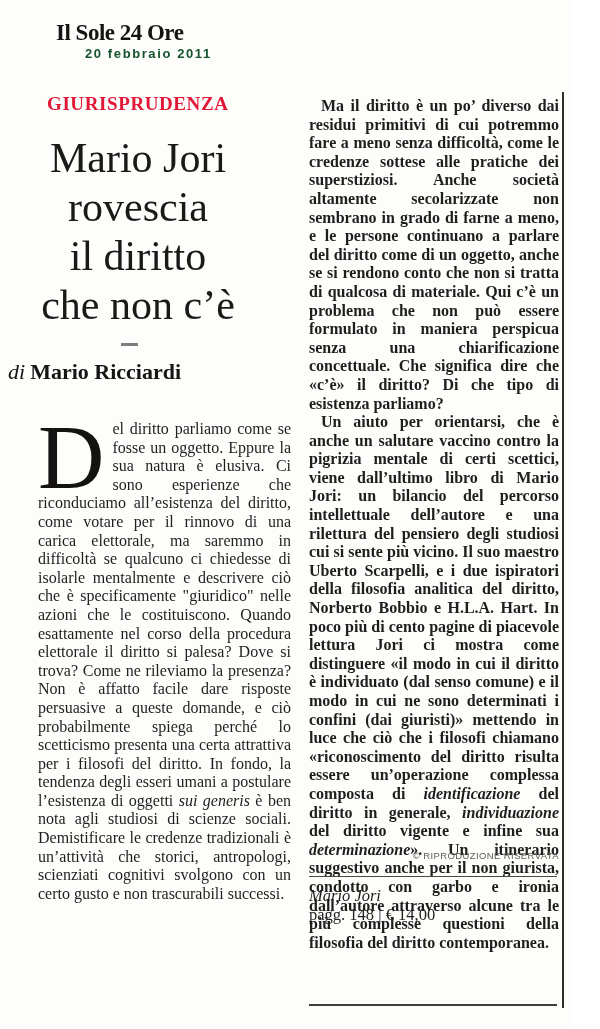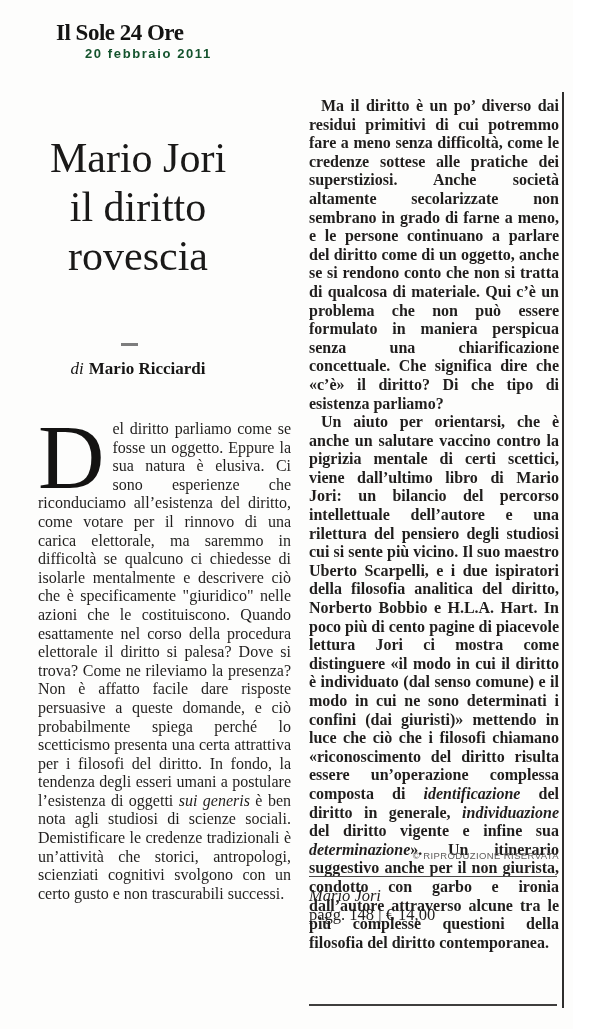--- a/index.html
+++ b/index.html
@@ -36,21 +36,21 @@
     text-align:center;
     font-weight:400; font-size:42px; line-height:49px;
     color:#1a1918;
   }
   .byline-separator {
     left:121px; top:343px; width:17px; height:3px;
     background:#7d7d7d;
   }
   .byline {
     left:8px; top:359px; width:260px;
-    text-align:center; font-size:17px; color:#161514;
+    font-size:22px; color:#161514;
   }
   .byline .prefix { font-style:italic; margin-right:5px; }
   .byline .author { font-weight:700; }
 
   .body-text {
     font-size:16px; line-height:18.6px;
     text-align:justify; color:#201e1d;
   }
   .col-left  { left:38px;  top:420px; width:253px; }
   .col-right { left:309px; top:97px;  width:250px; }
@@ -91,25 +91,27 @@
   }
 </style>
 </head>
 <body>
 
 <div class="page">
 
   <div class="abs masthead-title">Il Sole 24 Ore</div>
   <div class="abs masthead-date">20 febbraio 2011</div>
 
+  <div class="abs kicker">GIURISPRUDENZA</div>
 
   <h1 class="abs headline">
     <div>Mario Jori</div>
+    <div>rovescia</div>
     <div>il diritto</div>
-    <div>rovescia</div>
+    <div>che non c’è</div>
   </h1>
 
   <div class="abs byline-separator"></div>
 
   <div class="abs byline">
     <span class="prefix">di</span><span class="author">Mario Ricciardi</span>
   </div>
 
   <div class="abs col-left body-text">
     <p><span class="dropcap">D</span><span>el diritto parliamo come se fosse un oggetto. Eppure la sua natura è elusiva. Ci sono esperienze che riconduciamo all’esistenza del diritto, come votare per il rinnovo di una carica elettorale, ma saremmo in difficoltà se qualcuno ci chiedesse di isolarle mentalmente e descrivere ciò che è specificamente "giuridico" nelle azioni che le costituiscono. Quando esattamente nel corso della procedura elettorale il diritto si palesa? Dove si trova? Come ne rileviamo la presenza? Non è affatto facile dare risposte persuasive a queste domande, e ciò probabilmente spiega perché lo scetticismo presenta una certa attrattiva per i filosofi del diritto. In fondo, la tendenza degli esseri umani a postulare l’esistenza di oggetti </span><em class="b-ital">sui generis</em><span> è ben nota agli studiosi di scienze sociali. Demistificare le credenze tradizionali è un’attività che storici, antropologi, scienziati cognitivi svolgono con un certo gusto e non trascurabili successi.</span></p>

